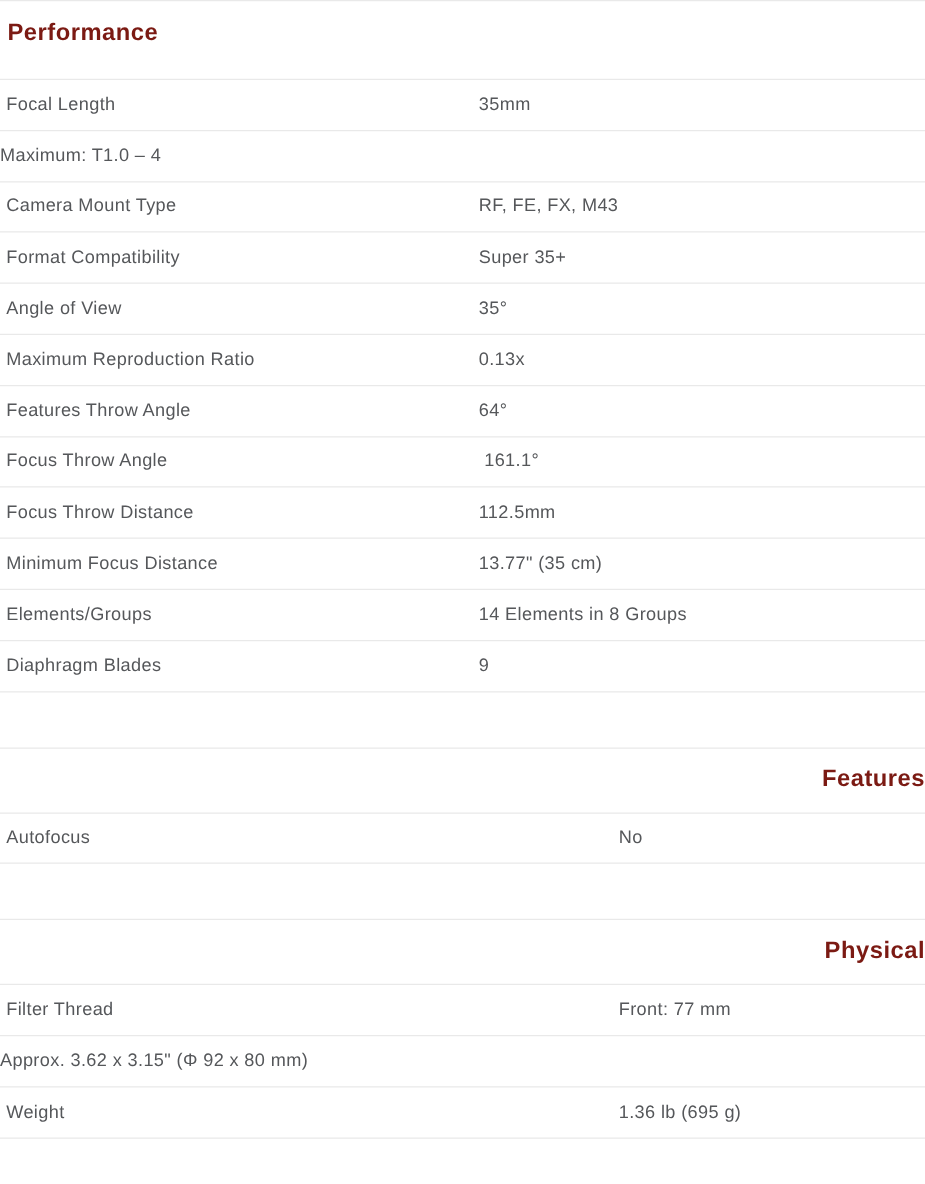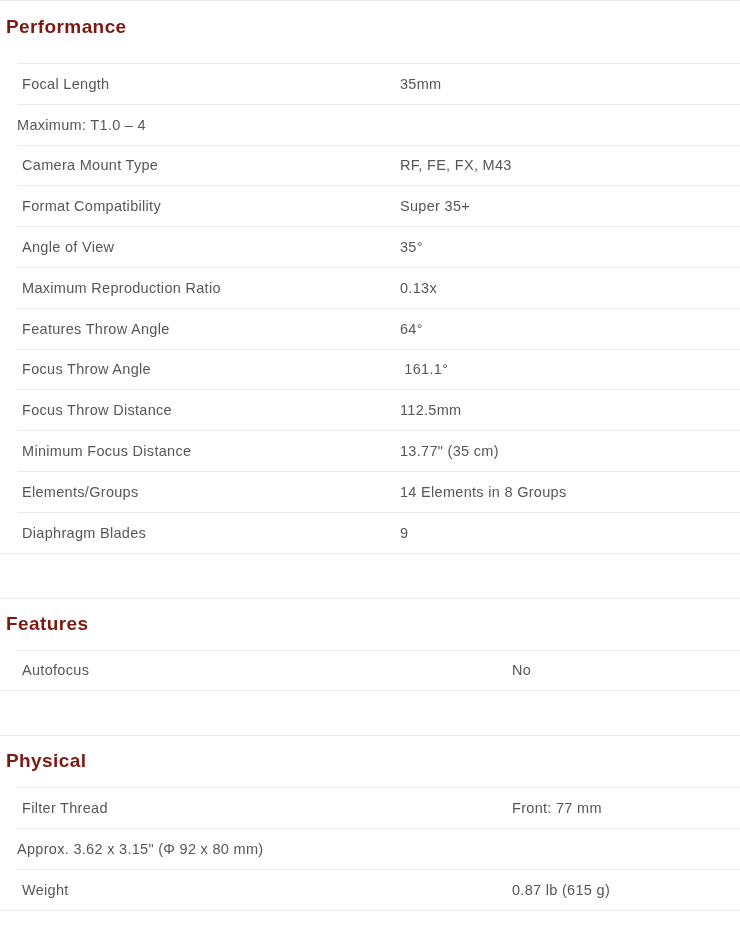--- a/index.html
+++ b/index.html
@@ -17,22 +17,22 @@
   .spec-section{border-top:1px solid var(--divider);}
   .spec-section + .spec-section{margin-top:44px;}
   h2.section-title{
     color:var(--accent);
     font-size:19px;
     line-height:25px;
     font-weight:bold;
     letter-spacing:0.4px;
   }
   .spec-section.head-lg h2.section-title{padding:13px 0 24px 6px;}
-  .spec-section.head-sm h2.section-title{padding:12px 0 14px 6px;}
-  .spec-table{border-bottom:1px solid var(--divider);padding-left:17px;}
+  .spec-section.head-sm h2.section-title{padding:12px 0 14px 6px;text-align:right;}
+  .spec-table{border-bottom:1px solid var(--divider);}
   .spec-row{
     display:flex;
     align-items:center;
     height:40.8px;
     border-top:1px solid var(--divider);
     font-size:14.5px;
     letter-spacing:0.3px;
   }
   .cell-label{
     flex:0 0 383px;
@@ -117,16 +117,16 @@
   <div class="spec-table cols-b">
       <div class="spec-row">
         <div class="cell-label">Filter Thread</div>
         <div class="cell-value">Front: 77 mm</div>
       </div>
       <div class="spec-row">
         <div class="cell-value">Approx. 3.62 x 3.15" (Φ 92 x 80 mm)</div>
       </div>
       <div class="spec-row">
         <div class="cell-label">Weight</div>
-        <div class="cell-value">0.87 lb (615 g)</div>
+        <div class="cell-value">1.36 lb (695 g)</div>
       </div>
     </div>
 </section>
 
 </body></html>

